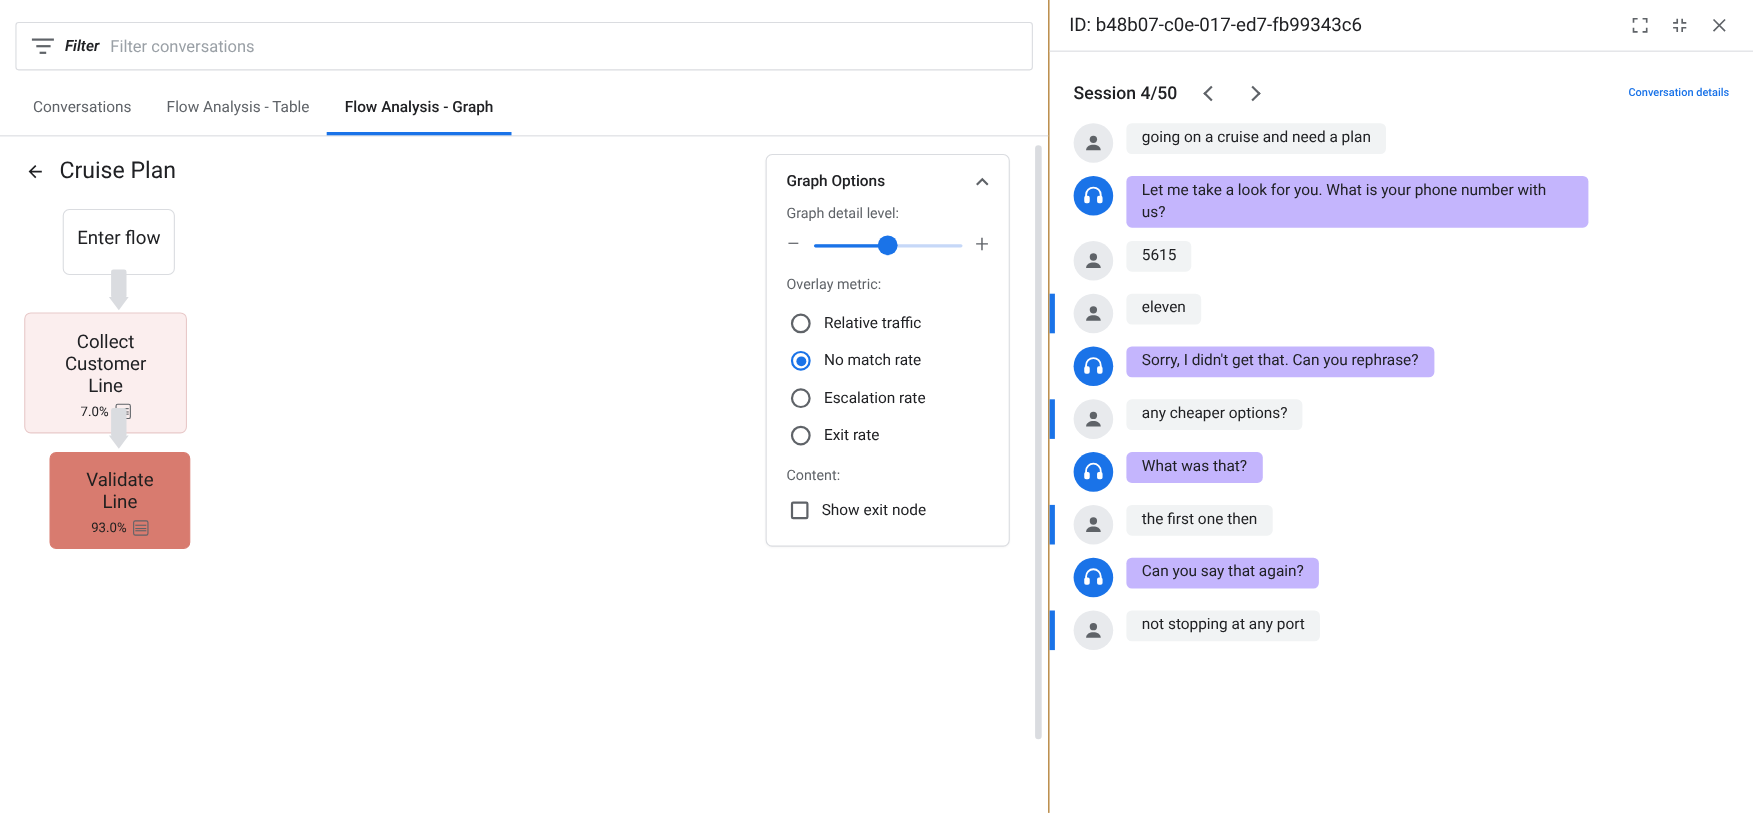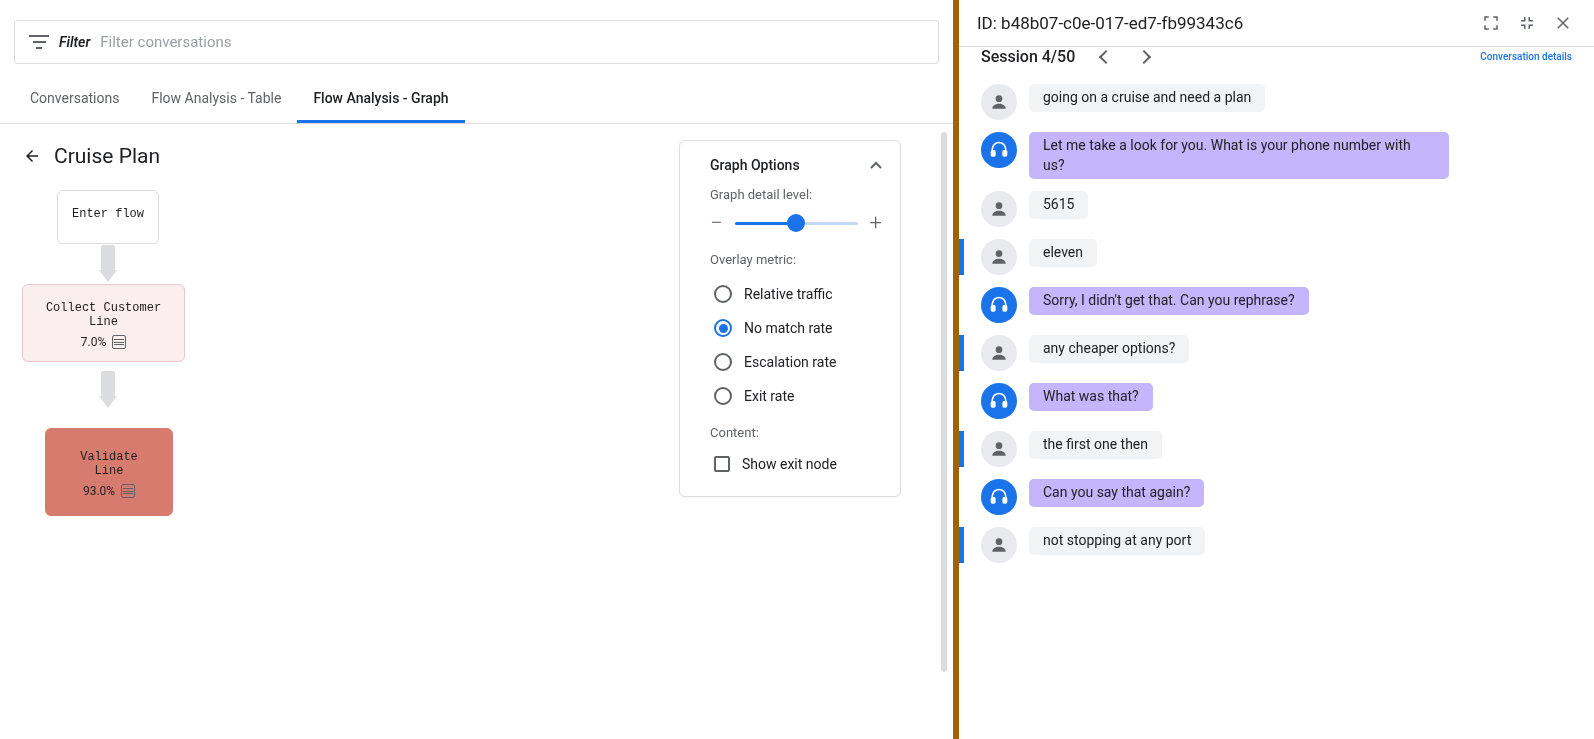--- a/index.html
+++ b/index.html
@@ -1,18 +1,18 @@
 <!DOCTYPE html>
 <html><head>
 <meta charset="utf-8">
 <style>
   * { box-sizing: border-box; margin: 0; padding: 0; }
   body { font-family: 'Google Sans', Roboto, Arial, sans-serif; font-size: 14px; color: #202124; background: #fff; display: flex; height: 739px; width: 1594px; overflow: hidden; }
   .left-pane { width: 953px; height: 100%; position: relative; }
-  .right-pane { flex: 1; height: 100%; border-left: 6px solid #a16207; display: flex; flex-direction: column; }
+  .right-pane { flex: 1; height: 100%; border-left: 1px solid #a16207; display: flex; flex-direction: column; }
 
   
   .filter-bar { border: 1px solid #dadce0; margin: 20px 14px 12px 14px; border-radius: 3px; padding: 12px 14px; display: flex; align-items: center; gap: 10px; }
   .filter-bar .filter-icon { width: 20px; height: 14px; display:flex; flex-direction:column; justify-content:space-between; }
   .filter-bar .filter-icon span { height: 2px; background: #5f6368; display:block; }
   .filter-bar .filter-icon span:nth-child(1){width:100%;}
   .filter-bar .filter-icon span:nth-child(2){width:65%; margin:0 auto;}
   .filter-bar .filter-icon span:nth-child(3){width:30%; margin:0 auto;}
   .filter-bar .label { font-weight: 600; font-size: 14px; font-style: italic; }
   .filter-bar .placeholder { color: #9aa0a6; font-size: 15px; }
@@ -23,34 +23,34 @@
   .tab.active { color: #202124; border-bottom-color: #1a73e8; font-weight: 500; }
 
   
   .flow-header { display: flex; align-items: center; gap: 12px; padding: 20px 22px 8px 22px; }
   .flow-header .back { width: 20px; height: 20px; display:flex; align-items:center; justify-content:center; cursor:pointer; }
   .flow-header h2 { font-size: 21px; font-weight: 400; }
 
   
   .graph-canvas { position: relative; height: 540px; }
   .node { position: absolute; background: #fff; border: 1px solid #dadce0; border-radius: 6px; padding: 16px 20px 12px 20px; text-align: center; }
-  .node .title { font-size: 12px; margin-bottom: 6px; font-family: Liberation Mono, monospace; }
+  .node .title { font-size: 17px; margin-bottom: 6px; }
   .node .meta { font-size: 12px; display:flex; align-items:center; justify-content:center; gap:6px; }
   .node.enter { left: 57px; top: 14px; width: 102px; padding: 16px 10px; }
-  .node.collect { left: 22px; top: 108px; width: 163px; background: #fbeeee; border-color: #e8c9c9; }
-  .node.validate { left: 45px; top: 252px; width: 128px; height: 88px; background: #d87b6f; border-color: #d87b6f; color: #1f1f1f; display:flex; flex-direction:column; justify-content:center; }
+  .node.collect { left: 22px; top: 108px; width: 148px; background: #fbeeee; border-color: #e8c9c9; }
+  .node.validate { left: 45px; top: 235px; width: 128px; height: 88px; background: #d87b6f; border-color: #d87b6f; color: #1f1f1f; display:flex; flex-direction:column; justify-content:center; }
   .arrow { position: absolute; width: 0; height: 0; border-left: 9px solid transparent; border-right: 9px solid transparent; border-top: 12px solid #dadce0; }
   .arrow-stem { position:absolute; width: 14px; background: #dadce0; border-radius: 2px; }
   .arrow1-stem { left: 101px; top: 69px; height: 26px; }
   .arrow1-head { left: 99px; top: 94px; }
   .arrow2-stem { left: 101px; top: 195px; height: 26px; }
   .arrow2-head { left: 99px; top: 220px; }
 
   
-  .options-panel { position: absolute; top: 140px; right: 52px; width: 222px; border: 1px solid #dadce0; border-radius: 6px; background: #fff; padding: 16px 18px 18px 30px; box-shadow: 0 1px 2px rgba(0,0,0,0.03); }
+  .options-panel { position: absolute; top: 140px; right: 35px; width: 222px; border: 1px solid #dadce0; border-radius: 6px; background: #fff; padding: 16px 18px 18px 18px; box-shadow: 0 1px 2px rgba(0,0,0,0.03); }
   .options-panel .panel-header { display:flex; justify-content:space-between; align-items:center; font-size: 14px; font-weight: 500; margin-bottom: 14px; }
   .options-panel .section-label { font-size: 13px; color: #5f6368; margin-bottom: 10px; }
   .slider-row { display:flex; align-items:center; gap: 12px; margin-bottom: 18px; }
   .slider-row .minus,.slider-row .plus { font-size: 22px; font-weight: 300; color: #5f6368; cursor:pointer; line-height:1; }
   .slider-track { flex:1; height: 3px; background: #c6d8f8; border-radius: 2px; position:relative; }
   .slider-fill { position:absolute; left:0; top:0; height:100%; width:50%; background:#1a73e8; border-radius:2px; }
   .slider-thumb { position:absolute; top:50%; left:50%; transform:translate(-50%,-50%); width:18px; height:18px; border-radius:50%; background:#1a73e8; }
   .radio-group { margin-bottom: 12px; }
   .radio { display:flex; align-items:center; gap:12px; padding: 8px 4px; cursor:pointer; }
   .radio-circle { width:18px; height:18px; border:2px solid #5f6368; border-radius:50%; display:flex; align-items:center; justify-content:center; }
@@ -59,21 +59,21 @@
   .checkbox-row { display:flex; align-items:center; gap:12px; padding: 6px 4px; cursor:pointer; }
   .checkbox { width:16px; height:16px; border:2px solid #5f6368; border-radius:2px; }
 
   .doc-icon { width:14px; height:14px; border: 1.5px solid #5f6368; border-radius:2px; display:inline-flex; flex-direction:column; justify-content:space-evenly; padding:1px; }
   .doc-icon span { height:1px; background:#5f6368; display:block; }
 
   
   .right-header { display:flex; align-items:center; padding: 10px 18px; gap: 10px; }
   .right-header .idlabel { font-size: 17px; flex:1; }
   .icon-btn { width:26px; height:26px; display:flex; align-items:center; justify-content:center; cursor:pointer; color:#5f6368; }
-  .right-subheader { display:flex; align-items:center; padding: 0 22px 12px 22px; border-top:1px solid #dadce0; }
+  .right-subheader { display:flex; align-items:center; padding: 28px 22px 12px 22px; border-top:1px solid #dadce0; }
   .right-subheader .session { font-size: 16px; font-weight:500; }
   .right-subheader .nav-btns { display:flex; gap:28px; margin-left: 26px; }
   .right-subheader .chev { width:10px; height:10px; border-left:2px solid #5f6368; border-bottom:2px solid #5f6368; transform: rotate(45deg); cursor:pointer; }
   .right-subheader .chev.right { transform: rotate(-135deg); }
   .right-subheader .conv-details { margin-left:auto; color:#1a73e8; font-weight:500; font-size:10px; cursor:pointer; }
 
   .messages { flex:1; overflow:auto; padding: 0 10px 20px 0; }
   .msg-row { display:flex; align-items:flex-start; gap: 12px; padding: 6px 10px 6px 22px; position:relative; }
   .msg-row.marked::before { content:''; position:absolute; left:0; top:6px; bottom:6px; width:5px; background:#1a73e8; }
   .avatar { width:36px; height:36px; border-radius:50%; display:flex; align-items:center; justify-content:center; flex-shrink:0; }

